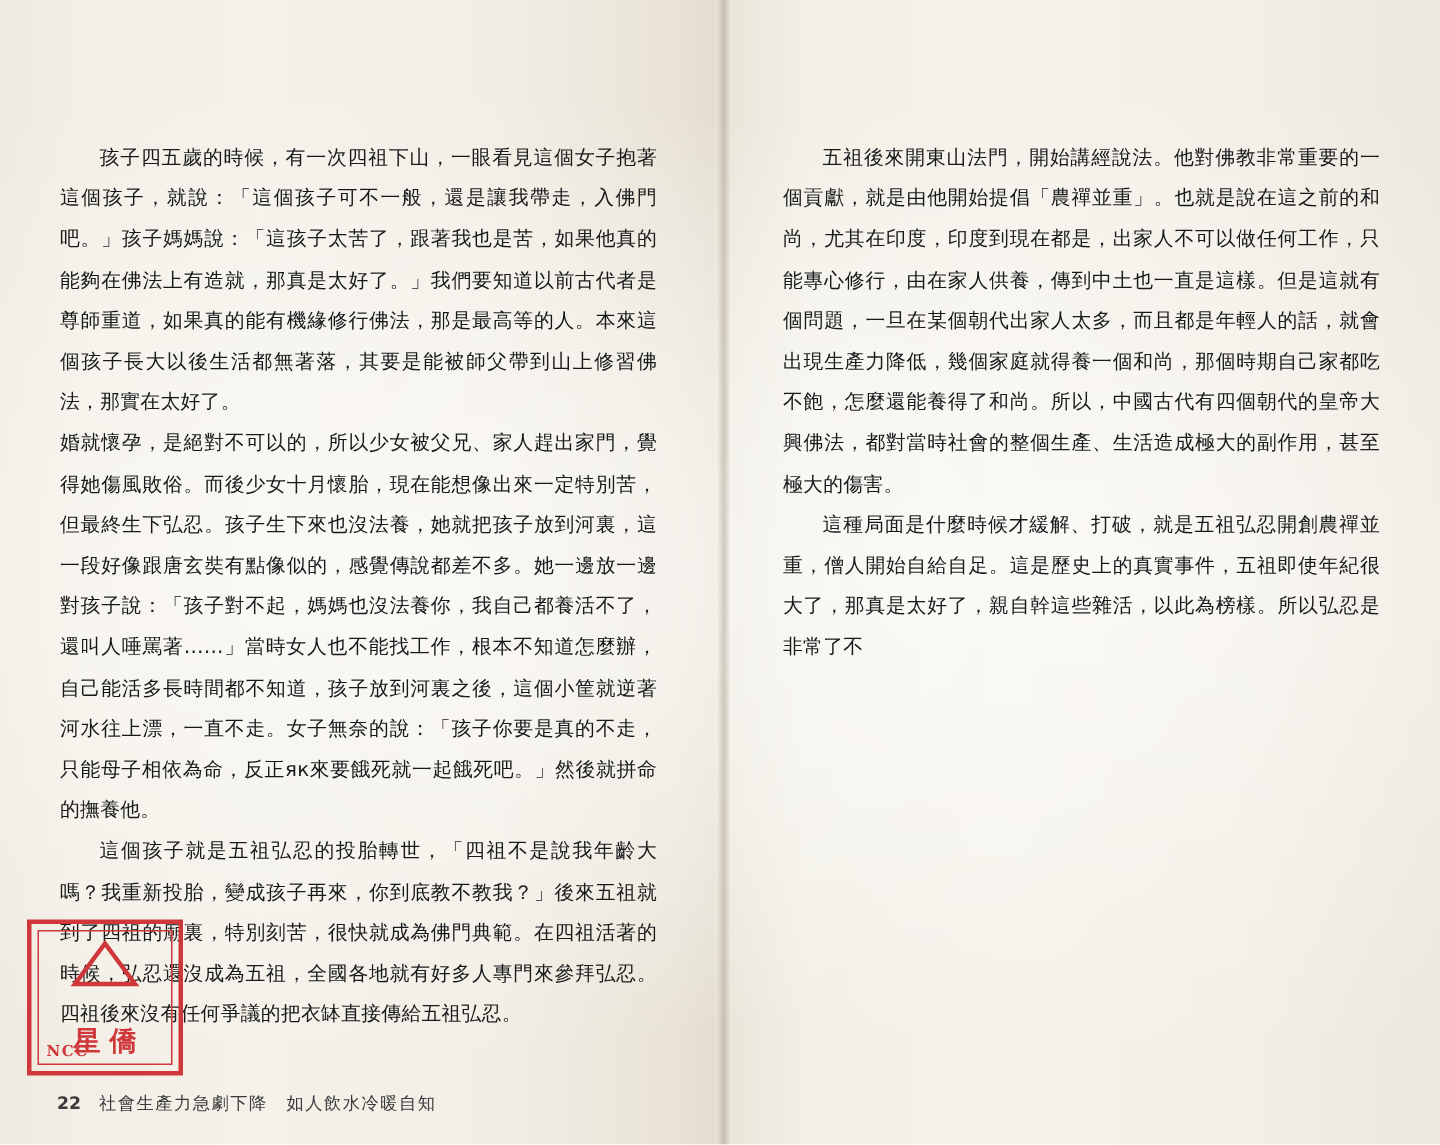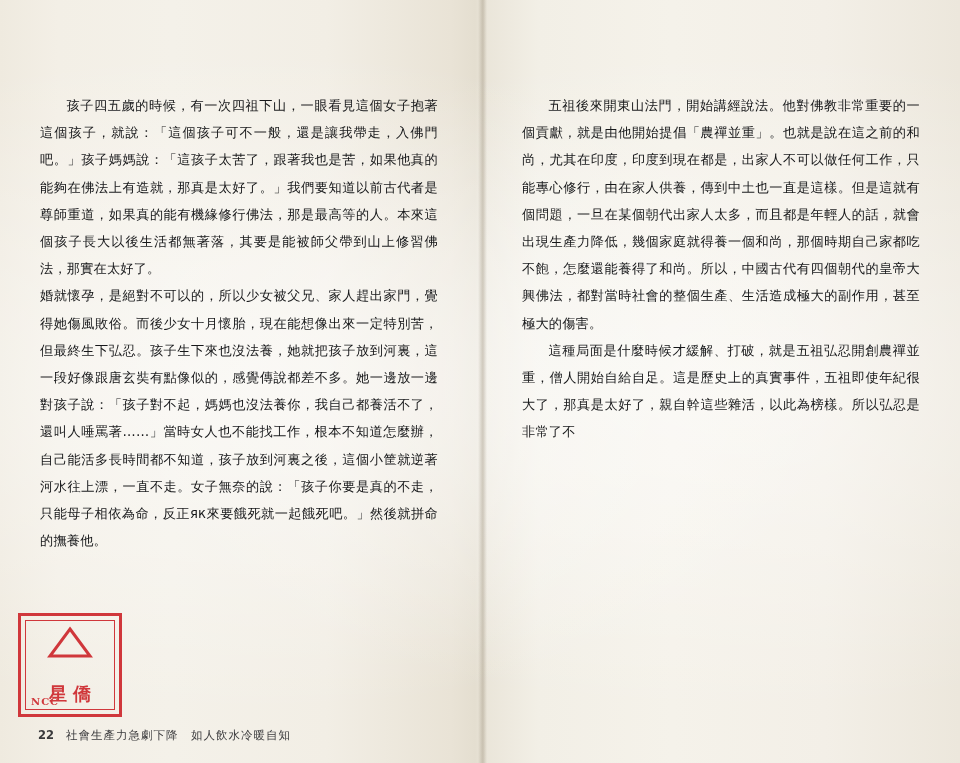--- a/index.html
+++ b/index.html
@@ -166,20 +166,21 @@
 <body>
 
 <div class="page-spread">
 
   <div class="gutter"></div>
 
   <div class="page page-left">
     <div class="textcol">
       <p class="para indent">孩子四五歲的時候，有一次四祖下山，一眼看見這個女子抱著這個孩子，就說：「這個孩子可不一般，還是讓我帶走，入佛門吧。」孩子媽媽說：「這孩子太苦了，跟著我也是苦，如果他真的能夠在佛法上有造就，那真是太好了。」我們要知道以前古代者是尊師重道，如果真的能有機緣修行佛法，那是最高等的人。本來這個孩子長大以後生活都無著落，其要是能被師父帶到山上修習佛法，那實在太好了。</p>
       <p class="para">婚就懷孕，是絕對不可以的，所以少女被父兄、家人趕出家門，覺得她傷風敗俗。而後少女十月懷胎，現在能想像出來一定特別苦，但最終生下弘忍。孩子生下來也沒法養，她就把孩子放到河裏，這一段好像跟唐玄奘有點像似的，感覺傳說都差不多。她一邊放一邊對孩子說：「孩子對不起，媽媽也沒法養你，我自己都養活不了，還叫人唾罵著……」當時女人也不能找工作，根本不知道怎麼辦，自己能活多長時間都不知道，孩子放到河裏之後，這個小筐就逆著河水往上漂，一直不走。女子無奈的說：「孩子你要是真的不走，只能母子相依為命，反正як來要餓死就一起餓死吧。」然後就拼命的撫養他。</p>
+      <p class="para indent">這個孩子就是五祖弘忍的投胎轉世，「四祖不是說我年齡大嗎？我重新投胎，變成孩子再來，你到底教不教我？」後來五祖就到了四祖的廟裏，特別刻苦，很快就成為佛門典範。在四祖活著的時候，弘忍還沒成為五祖，全國各地就有好多人專門來參拜弘忍。四祖後來沒有任何爭議的把衣缽直接傳給五祖弘忍。</p>
     </div>
 
     <div class="stamp">
       <div class="inner-line"></div>
       <svg class="stamp-tri-svg" width="46" height="32" viewBox="0 0 46 32">
         <polygon points="23,3 43,30 3,30" fill="none" stroke="#d0373b" stroke-width="3"></polygon>
       </svg>
       <div class="ncc">NCC</div>
       <div class="cn">星僑</div>
     </div>

